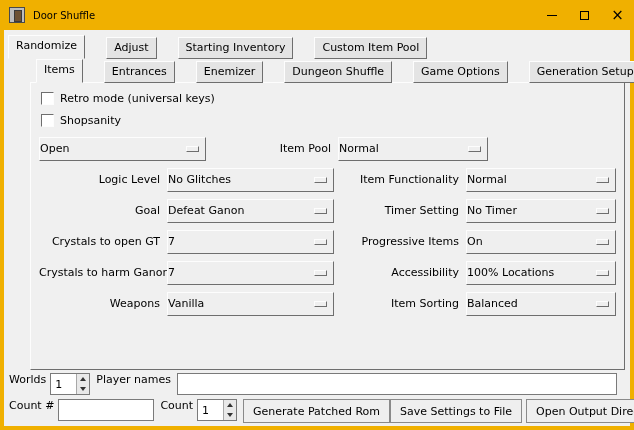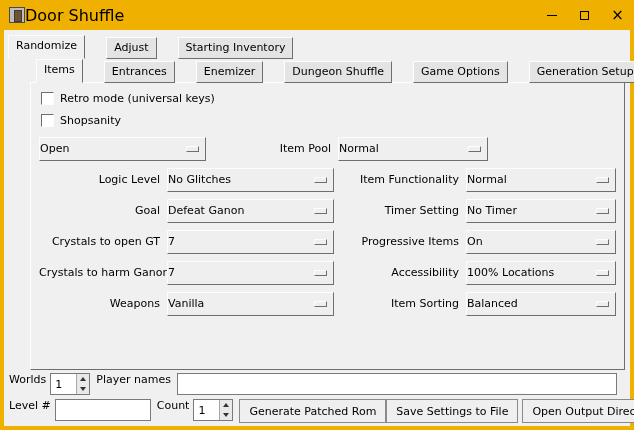--- a/index.html
+++ b/index.html
@@ -5,21 +5,21 @@
   * { margin:0; padding:0; box-sizing:border-box; }
   html,body { background:#c9c9c9; }
   body { font-family:"DejaVu Sans", sans-serif; font-size:11px; color:#000; }
 
   .window { position:relative; width:634px; height:430px; background:#f0b000; overflow:hidden; }
 
   
   .titlebar { position:absolute; top:0; left:0; right:0; height:30px; display:flex; align-items:center; padding-left:9px; }
   .app-icon { width:16px; height:16px; background:#bdbdbd; border:1px solid #4a4a4a; position:relative; }
   .app-icon::after { content:""; position:absolute; left:4px; top:2px; width:6px; height:10px; background:#6e5234; border:1px solid #3a3a3a; }
-  .title-text { font-size:16px; }
+  .title-text { margin-left:8px; font-size:10px; }
   .win-buttons { margin-left:auto; display:flex; height:100%; }
   .win-btn { width:33px; height:100%; display:flex; align-items:center; justify-content:center; cursor:default; }
   .min-glyph { width:10px; height:1px; background:#000; display:block; }
   .max-glyph { width:9px; height:9px; border:1px solid #000; display:block; }
   .close-glyph { font-size:15px; line-height:1; }
 
   
   .main { position:absolute; left:4px; right:4px; top:30px; bottom:4px; background:#f0f0f0; }
 
   
@@ -87,20 +87,21 @@
         </div>
     </div>
   </div>
 
   <div class="main">
 
     <div class="tabbar tabbar-main">
       <div class="tab selected">Randomize</div>
       <div class="tab">Adjust</div>
       <div class="tab">Starting Inventory</div>
+      <div class="tab">Custom Item Pool</div>
     </div>
 
     <div class="tabbar tabbar-sub">
       <div class="tab selected">Items</div>
       <div class="tab">Entrances</div>
       <div class="tab">Enemizer</div>
       <div class="tab">Dungeon Shuffle</div>
       <div class="tab">Game Options</div>
       <div class="tab">Generation Setup</div>
     </div>
@@ -208,21 +209,21 @@
           <div class="spin-btn">
               <span class="tri-down"></span>
             </div>
         </div>
       </div>
       <span class="lab mr6">Player names</span>
       <input class="entry grow" value="" style="">
     </div>
 
     <div class="bottom-row rowB">
-      <span class="lab mr4">Level #</span>
+      <span class="lab mr4">Count #</span>
       <input class="entry mr6" style="width: 96px;" value="">
       <span class="lab mr4">Count</span>
       <div class="spinbox mr6">
         <input class="spin-input" value="1" style="">
         <div class="spin-arrows">
           <div class="spin-btn">
               <span class="tri-up"></span>
             </div>
           <div class="spin-btn">
               <span class="tri-down"></span>

